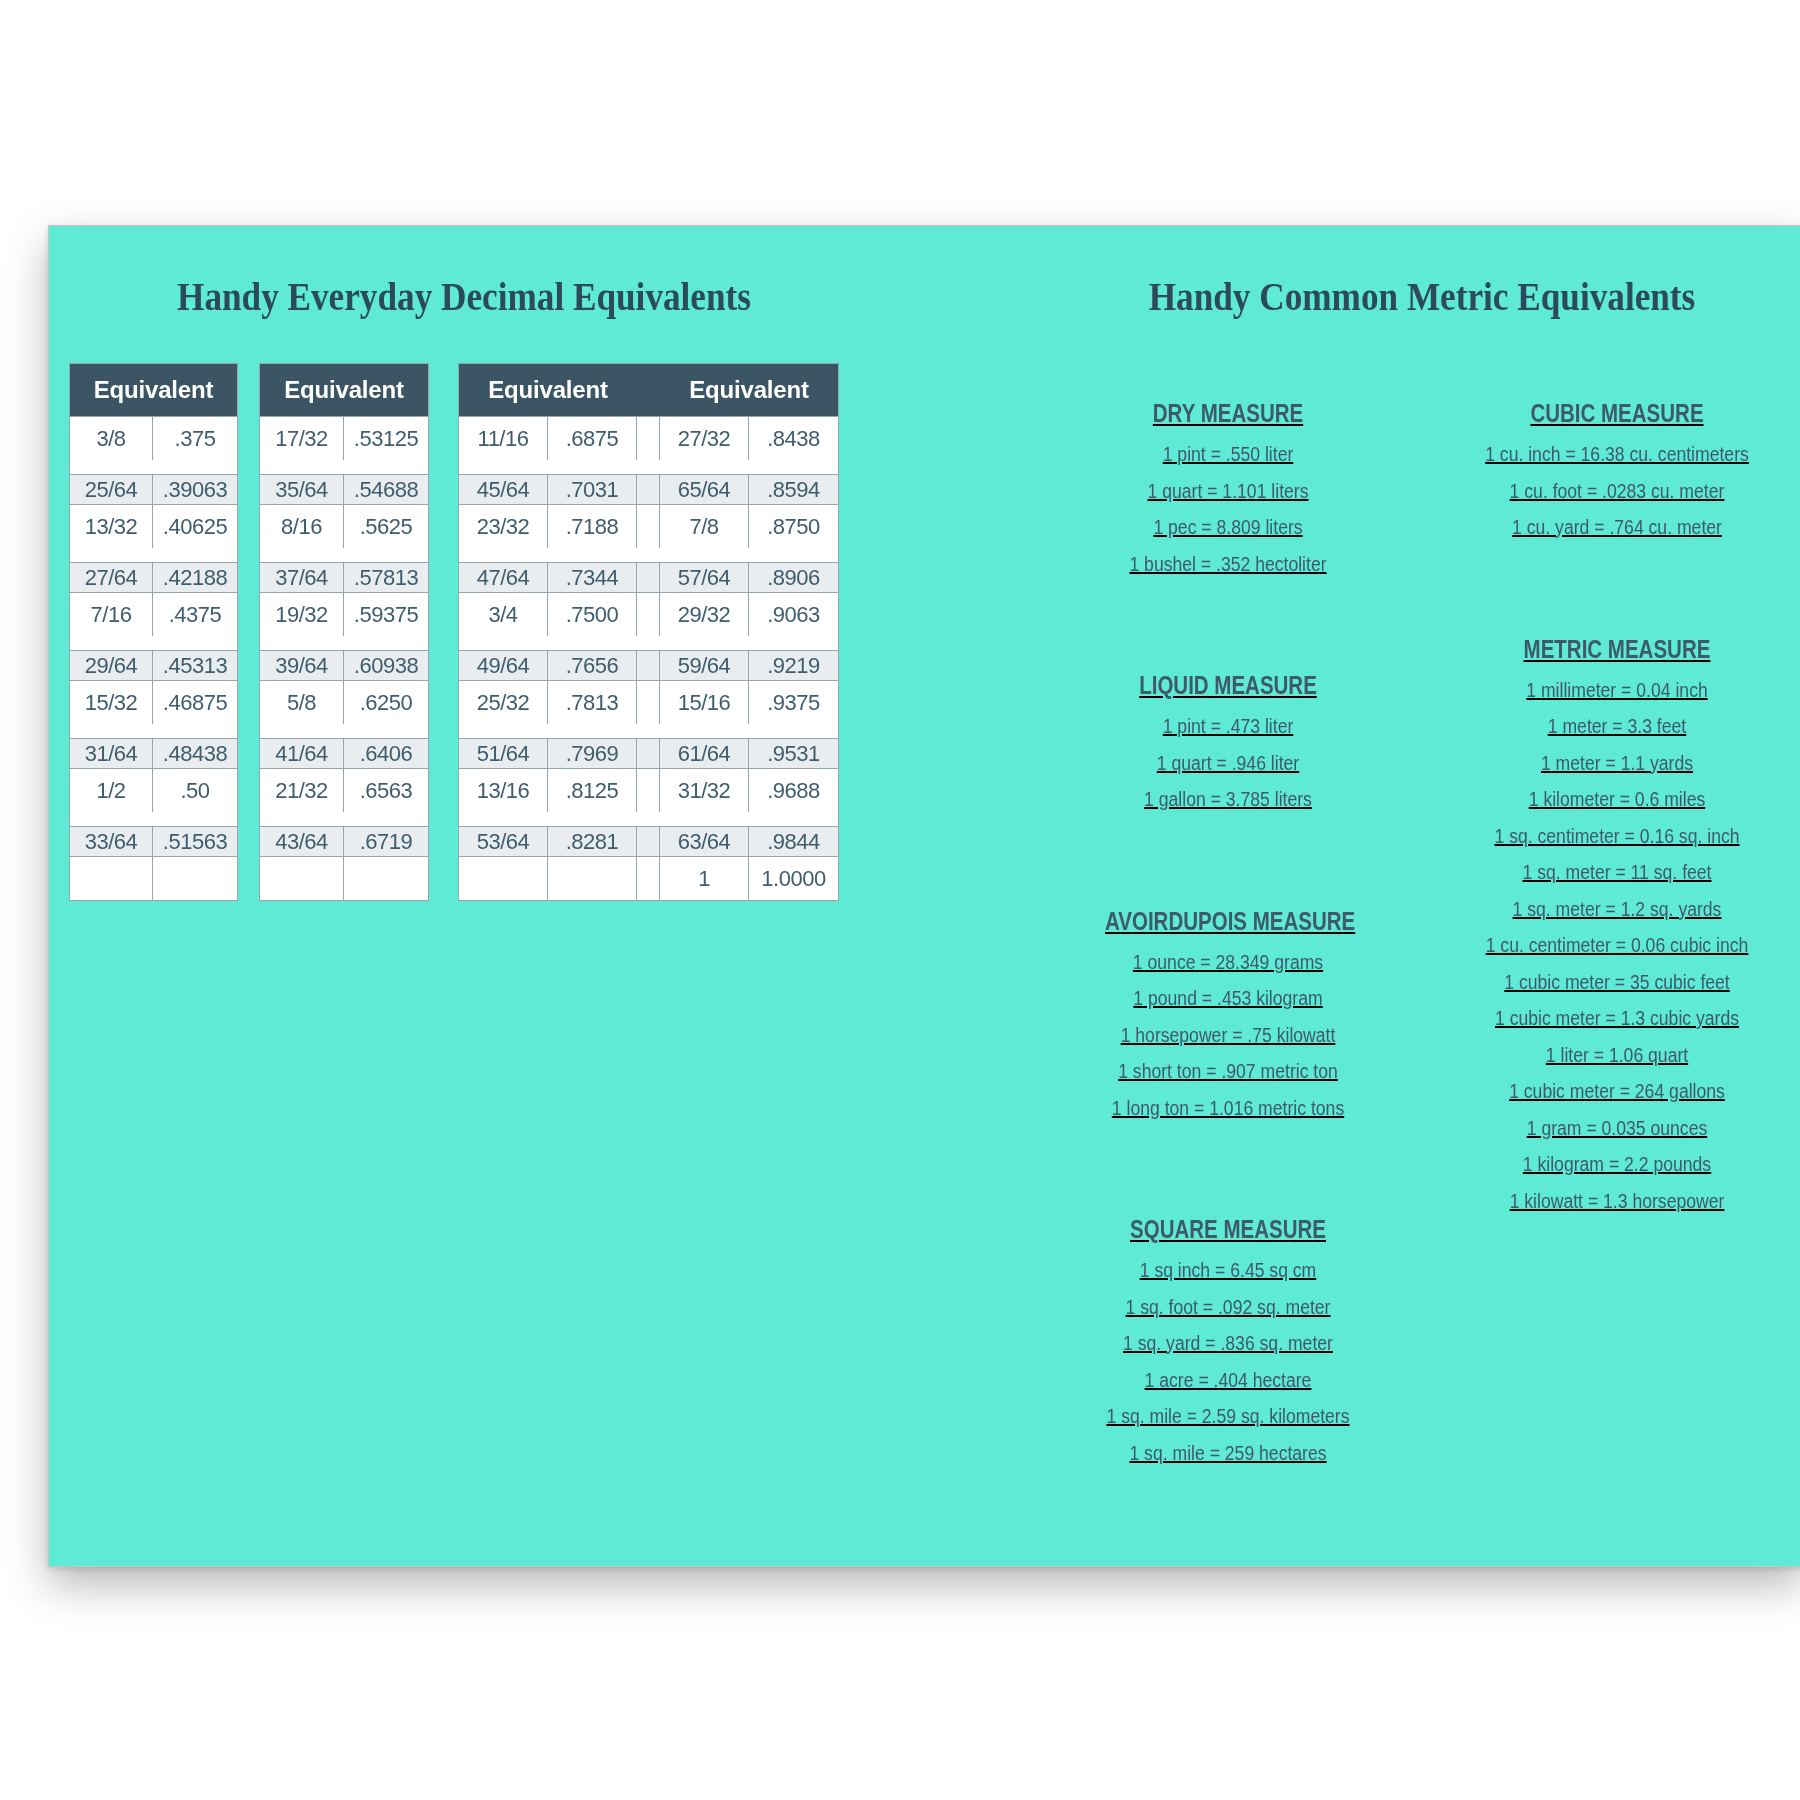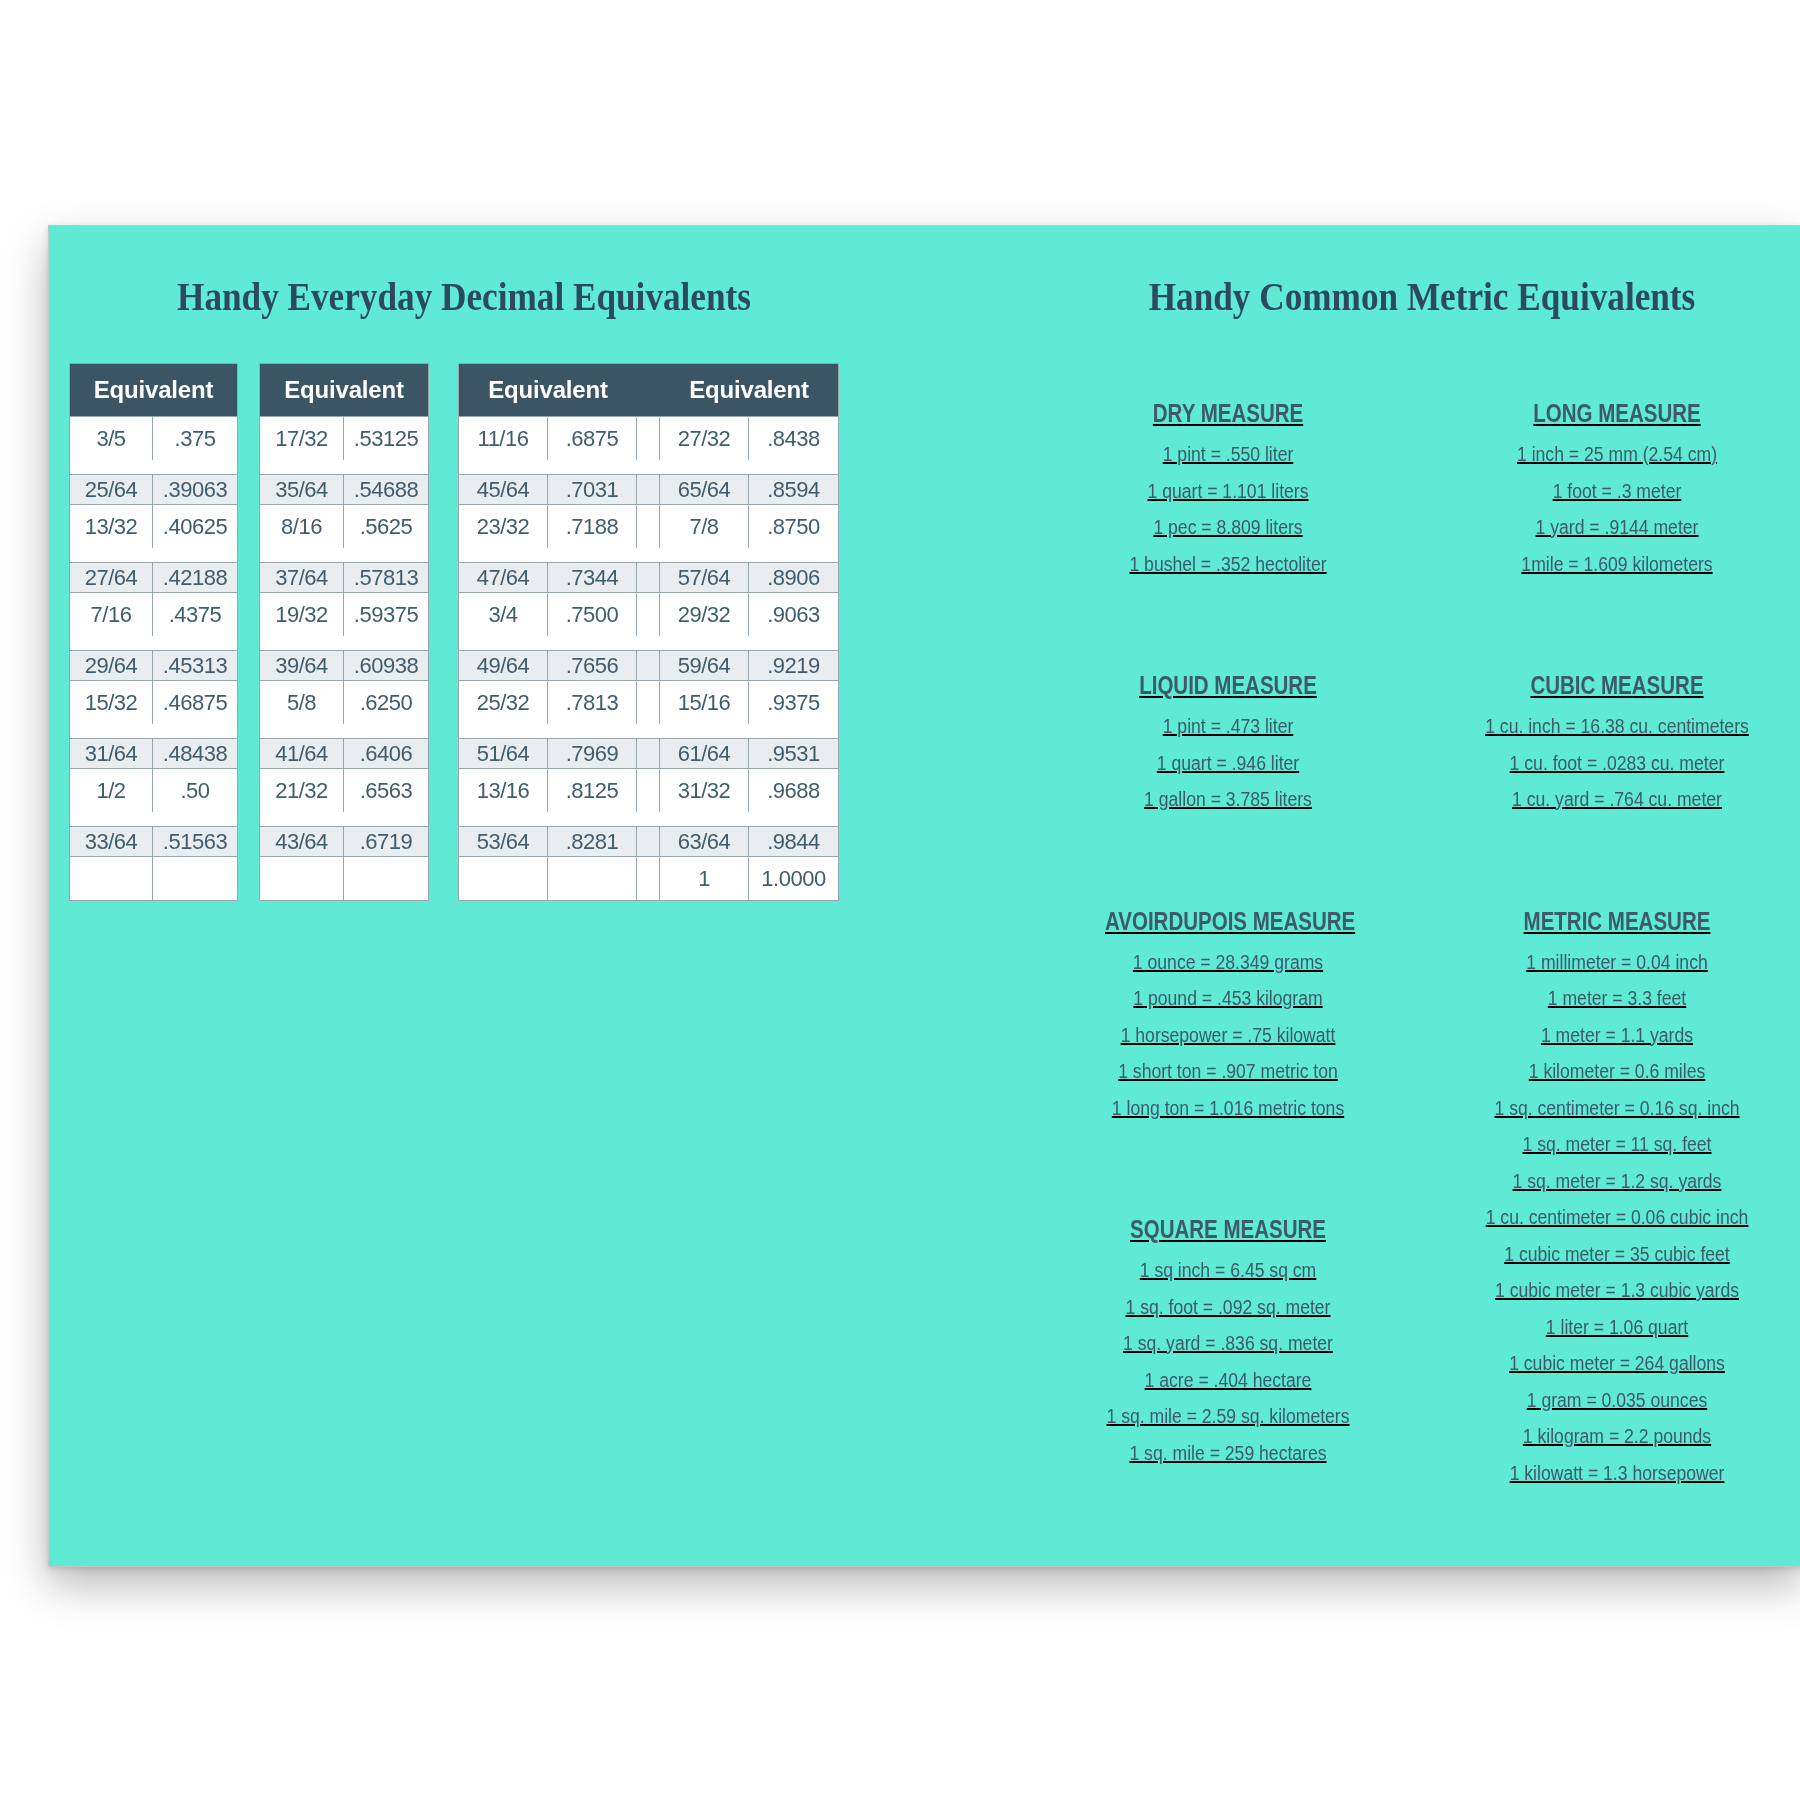--- a/index.html
+++ b/index.html
@@ -70,21 +70,21 @@
 </head>
 <body>
 
 <div class="sheet">
   <div class="page-title left">Handy Everyday Decimal Equivalents</div>
   <div class="page-title right">Handy Common Metric Equivalents</div>
 
   <div id="dec-tables">
       <div class="dec-table t0">
         <div class="th pair">Equivalent</div>
-        <div class="td">3/5</div>
+        <div class="td">3/8</div>
         <div class="td lastcol">.375</div>
         <div class="td alt">25/64</div>
         <div class="td alt lastcol">.39063</div>
         <div class="td">13/32</div>
         <div class="td lastcol">.40625</div>
         <div class="td alt">27/64</div>
         <div class="td alt lastcol">.42188</div>
         <div class="td">7/16</div>
         <div class="td lastcol">.4375</div>
         <div class="td alt">29/64</div>
@@ -214,27 +214,20 @@
         <div class="metric-item">1 sq inch = 6.45 sq cm</div>
         <div class="metric-item">1 sq. foot = .092 sq. meter</div>
         <div class="metric-item">1 sq. yard = .836 sq. meter</div>
         <div class="metric-item">1 acre = .404 hectare</div>
         <div class="metric-item">1 sq. mile = 2.59 sq. kilometers</div>
         <div class="metric-item">1 sq. mile = 259 hectares</div>
       </div>
     </div>
   <div class="metric-col right" id="metric-col-right">
       <div class="metric-section">
-        <div class="metric-heading">LONG MEASURE</div>
-        <div class="metric-item">1 inch = 25 mm (2.54 cm)</div>
-        <div class="metric-item">1 foot = .3 meter</div>
-        <div class="metric-item">1 yard = .9144 meter</div>
-        <div class="metric-item">1mile = 1.609 kilometers</div>
-      </div>
-      <div class="metric-section">
         <div class="metric-heading">CUBIC MEASURE</div>
         <div class="metric-item">1 cu. inch = 16.38 cu. centimeters</div>
         <div class="metric-item">1 cu. foot = .0283 cu. meter</div>
         <div class="metric-item">1 cu. yard = .764 cu. meter</div>
       </div>
       <div class="metric-section">
         <div class="metric-heading">METRIC MEASURE</div>
         <div class="metric-item">1 millimeter = 0.04 inch</div>
         <div class="metric-item">1 meter = 3.3 feet</div>
         <div class="metric-item">1 meter = 1.1 yards</div>

